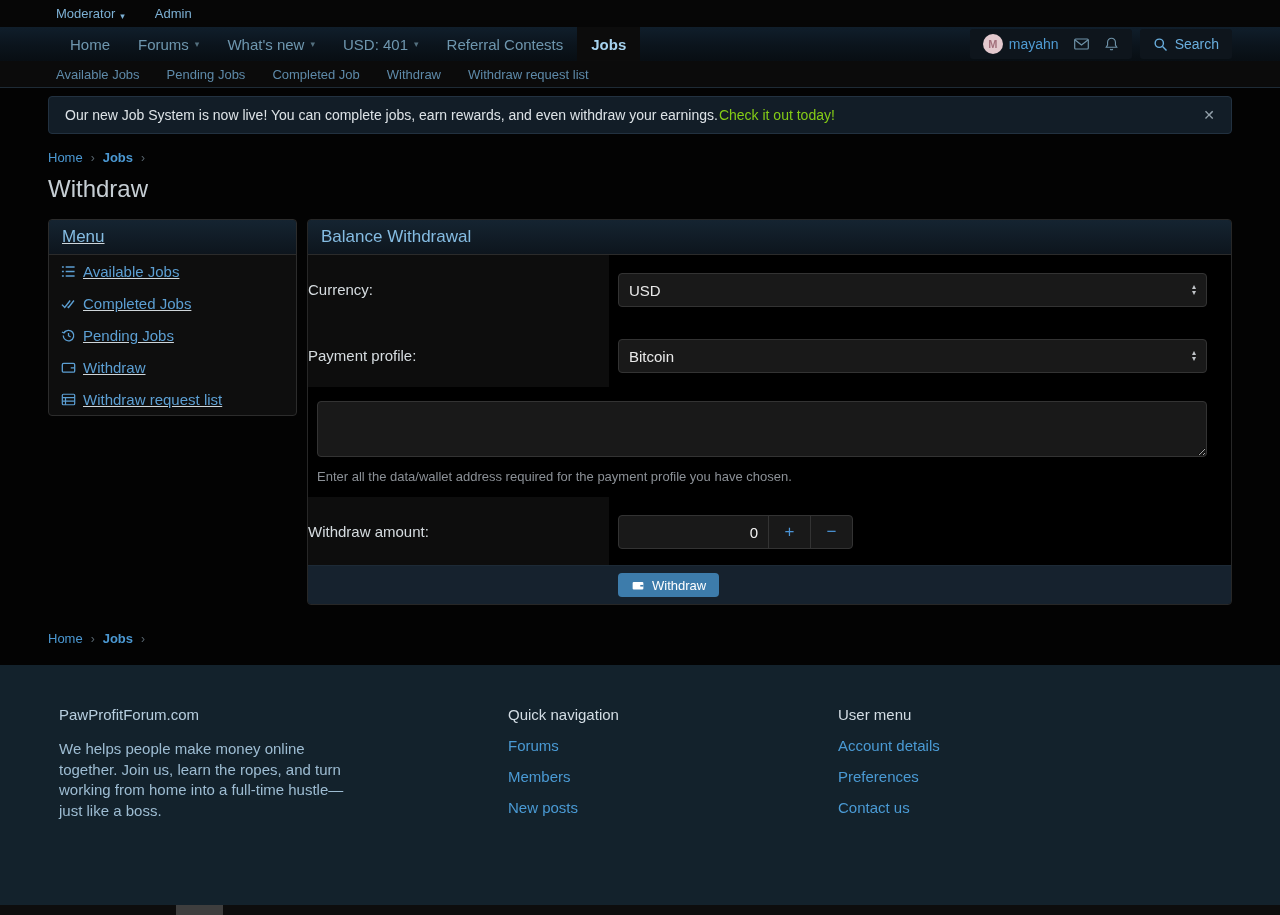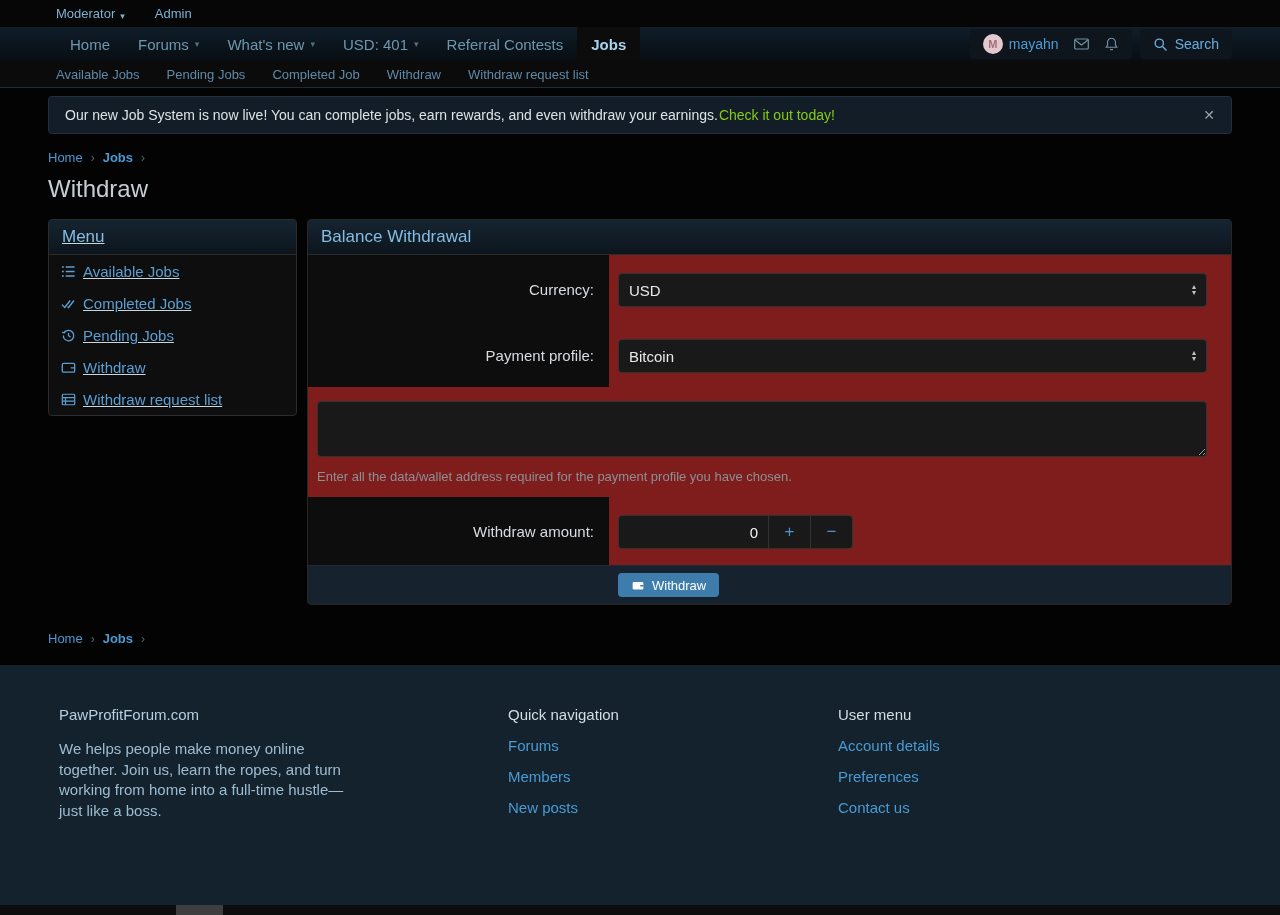--- a/index.html
+++ b/index.html
@@ -47,22 +47,22 @@
   .page-title { margin-top:10px; font-size:24px; font-weight:400; color:#c6ced4; }
   .content-row { display:flex; gap:10px; margin-top:16px; }
   
   .block-hdr { height:35px; background:linear-gradient(180deg,#152431,#0d151d); border-bottom:1px solid #2b2b2b; display:flex; align-items:center; padding:0 13px; color:#85bce2; font-size:17px; }
   .menu-block { width:249px; flex:none; align-self:flex-start; background:#0e0e0e; border:1px solid #2c2c2c; border-radius:4px; overflow:hidden;text-decoration:underline; }
   .menu-item { display:flex; align-items:center; gap:7px; padding:0 12px; height:32px; color:#5c9fd3; font-size:15px; text-decoration:none; cursor:pointer; }
   .menu-item svg { flex:none; }
   
   .form-block { flex:1; border:1px solid #272727; border-radius:4px; overflow:hidden; display:flex; flex-direction:column; background:#121212; }
   .frow { display:flex; }
-  .fl { width:301px; flex:none; background:#0d0d0d; text-align:right; padding-right:15px; color:#d6dce0; font-size:15px; }
-  .fi { flex:1; padding-right:24px; padding-left:9px; background:#7f1d1d; }
+  .fl { width:301px; flex:none; background:#0d0d0d; padding-right:15px; color:#d6dce0; font-size:15px; }
+  .fi { flex:1; padding-right:24px; padding-left:9px; background:#000000; }
   .r1 .fl{padding-top:26px;} .r1 .fi{padding-top:18px; padding-bottom:12px;}
   .r2 .fl{padding-top:28px;} .r2 .fi{padding-top:20px; padding-bottom:14px;}
   .r3 .fl{padding-top:20px;} .r3 .fi{padding-top:14px; padding-bottom:12px;}
   .r4 .fl{padding-top:26px;} .r4 .fi{padding-top:18px; padding-bottom:16px;}
   .select { height:34px; background:#191919; border:1px solid #333; border-radius:4px; display:flex; align-items:center; padding:0 10px; color:#e9e9e9; font-size:15px; cursor:pointer; }
   .spinner { margin-left:auto; display:flex; flex-direction:column; line-height:6px; color:#c0c4c8; font-size:8px; align-items:center; }
   textarea.data-area { width:100%; height:56px; background:#191919; border:1px solid #333; border-radius:4px; resize:both; color:#e9e9e9; font-family:"Liberation Sans",sans-serif; font-size:14px; padding:6px 8px; }
   .hint { margin-top:8px; color:#8b9096; font-size:13px; line-height:16px; }
   .amount-group { width:235px; height:34px; border:1px solid #333; border-radius:4px; background:#191919; display:flex; overflow:hidden; }
   .amount-input { width:149px; background:transparent; border:none; outline:none; color:#f2f2f2; font-size:15px; text-align:right; padding-right:10px; font-family:"Liberation Sans",sans-serif; }

